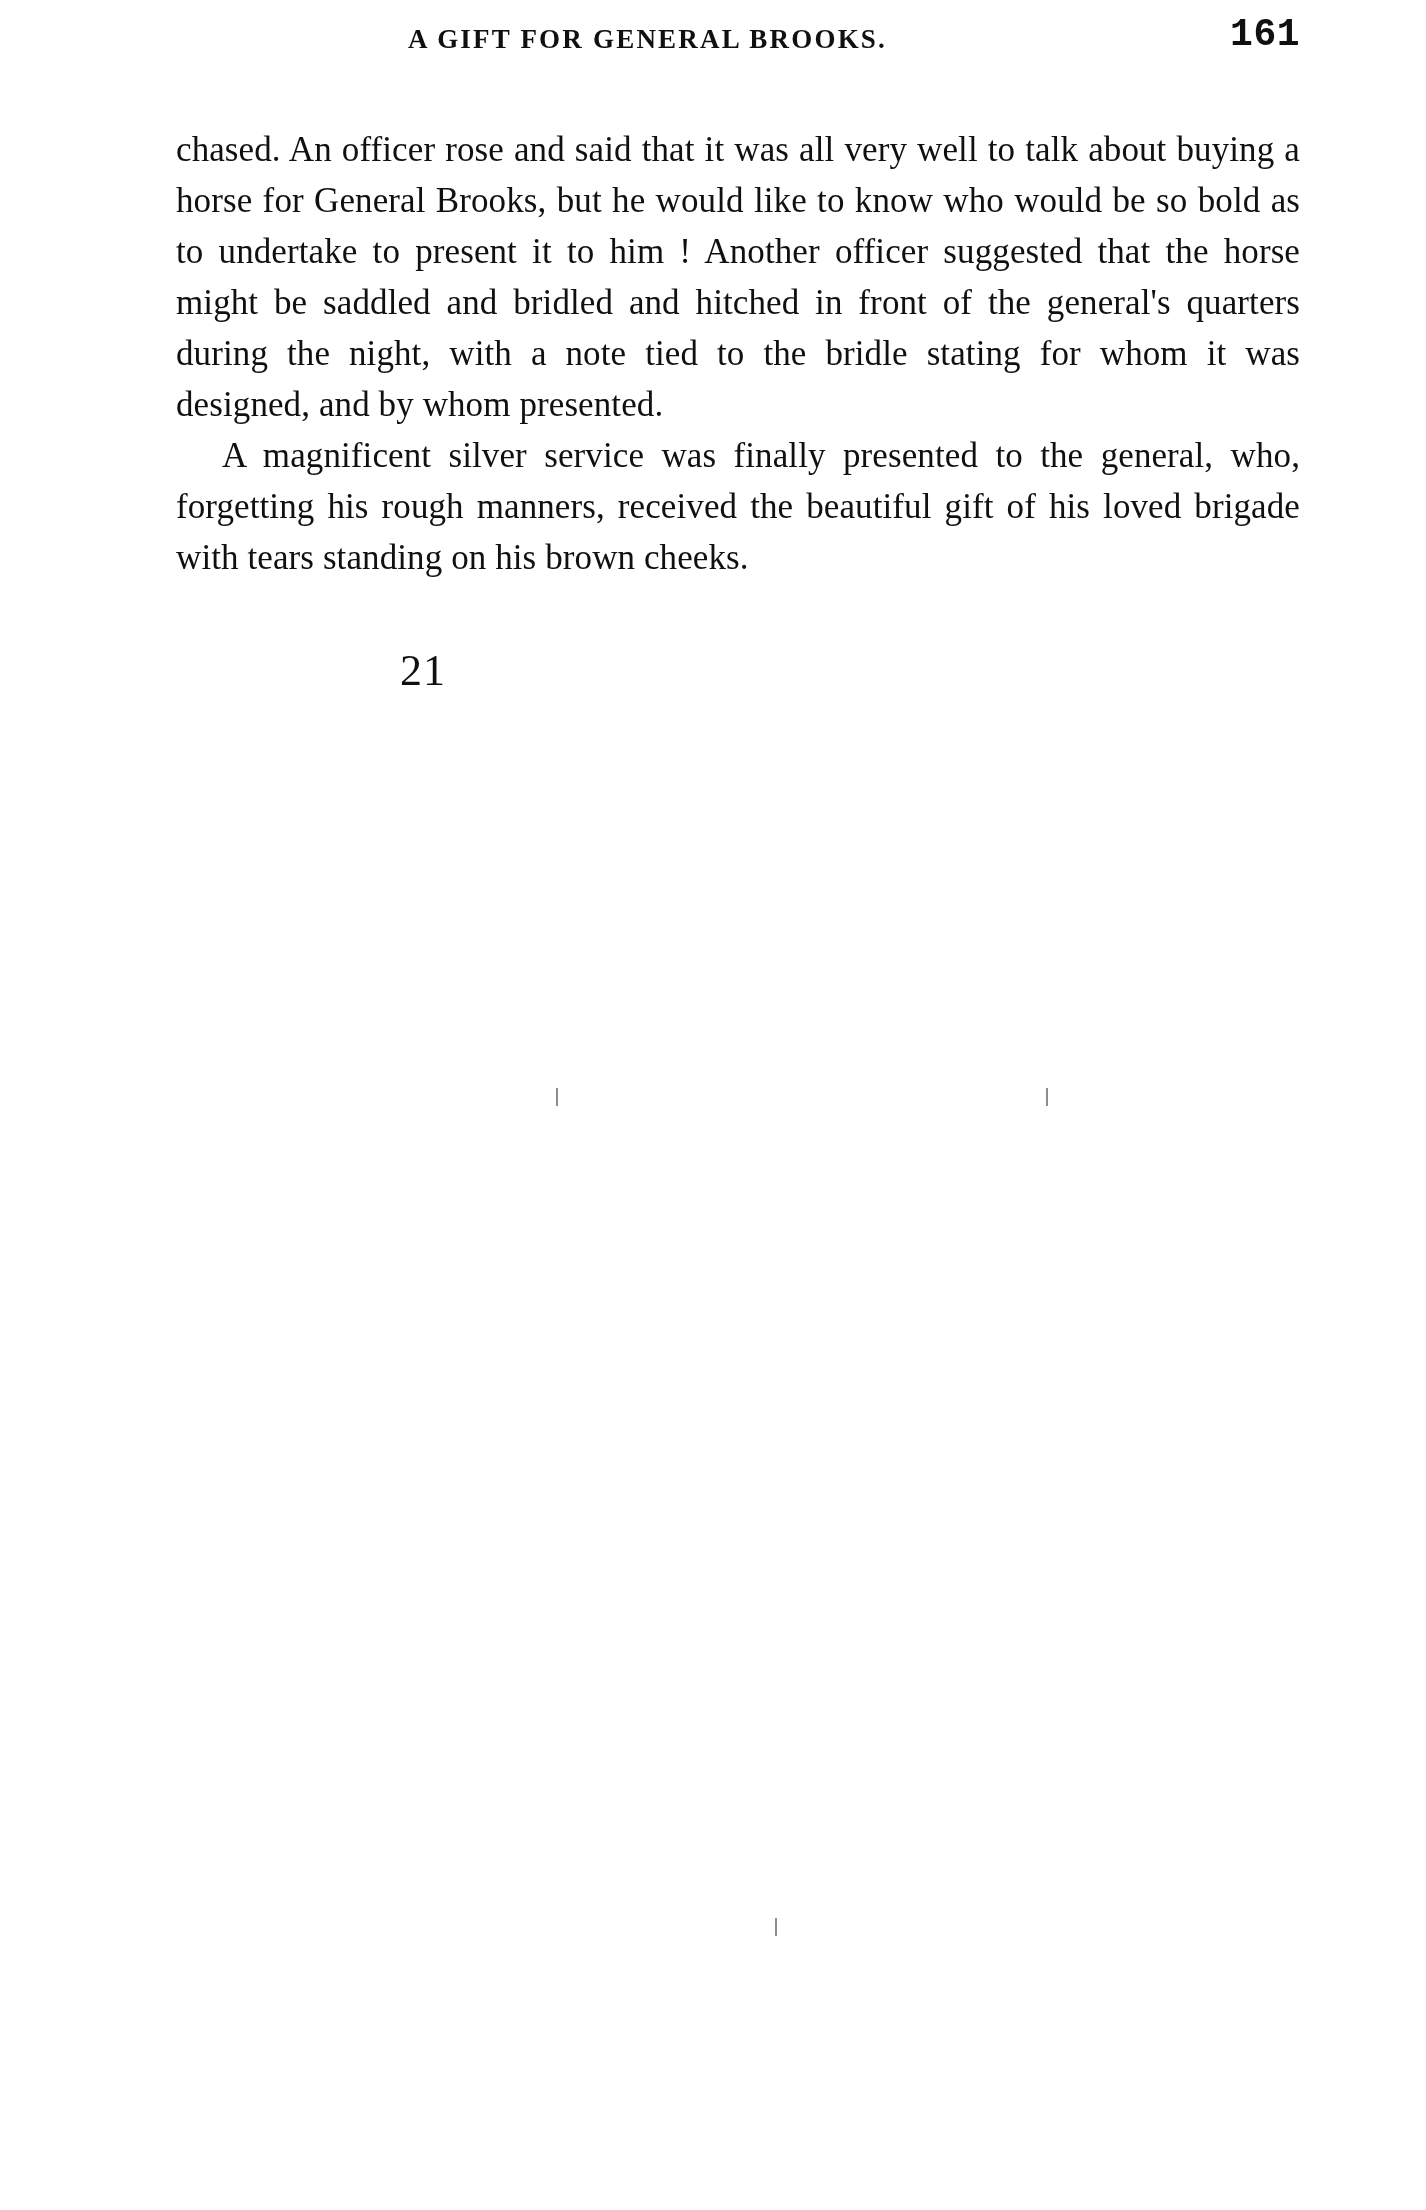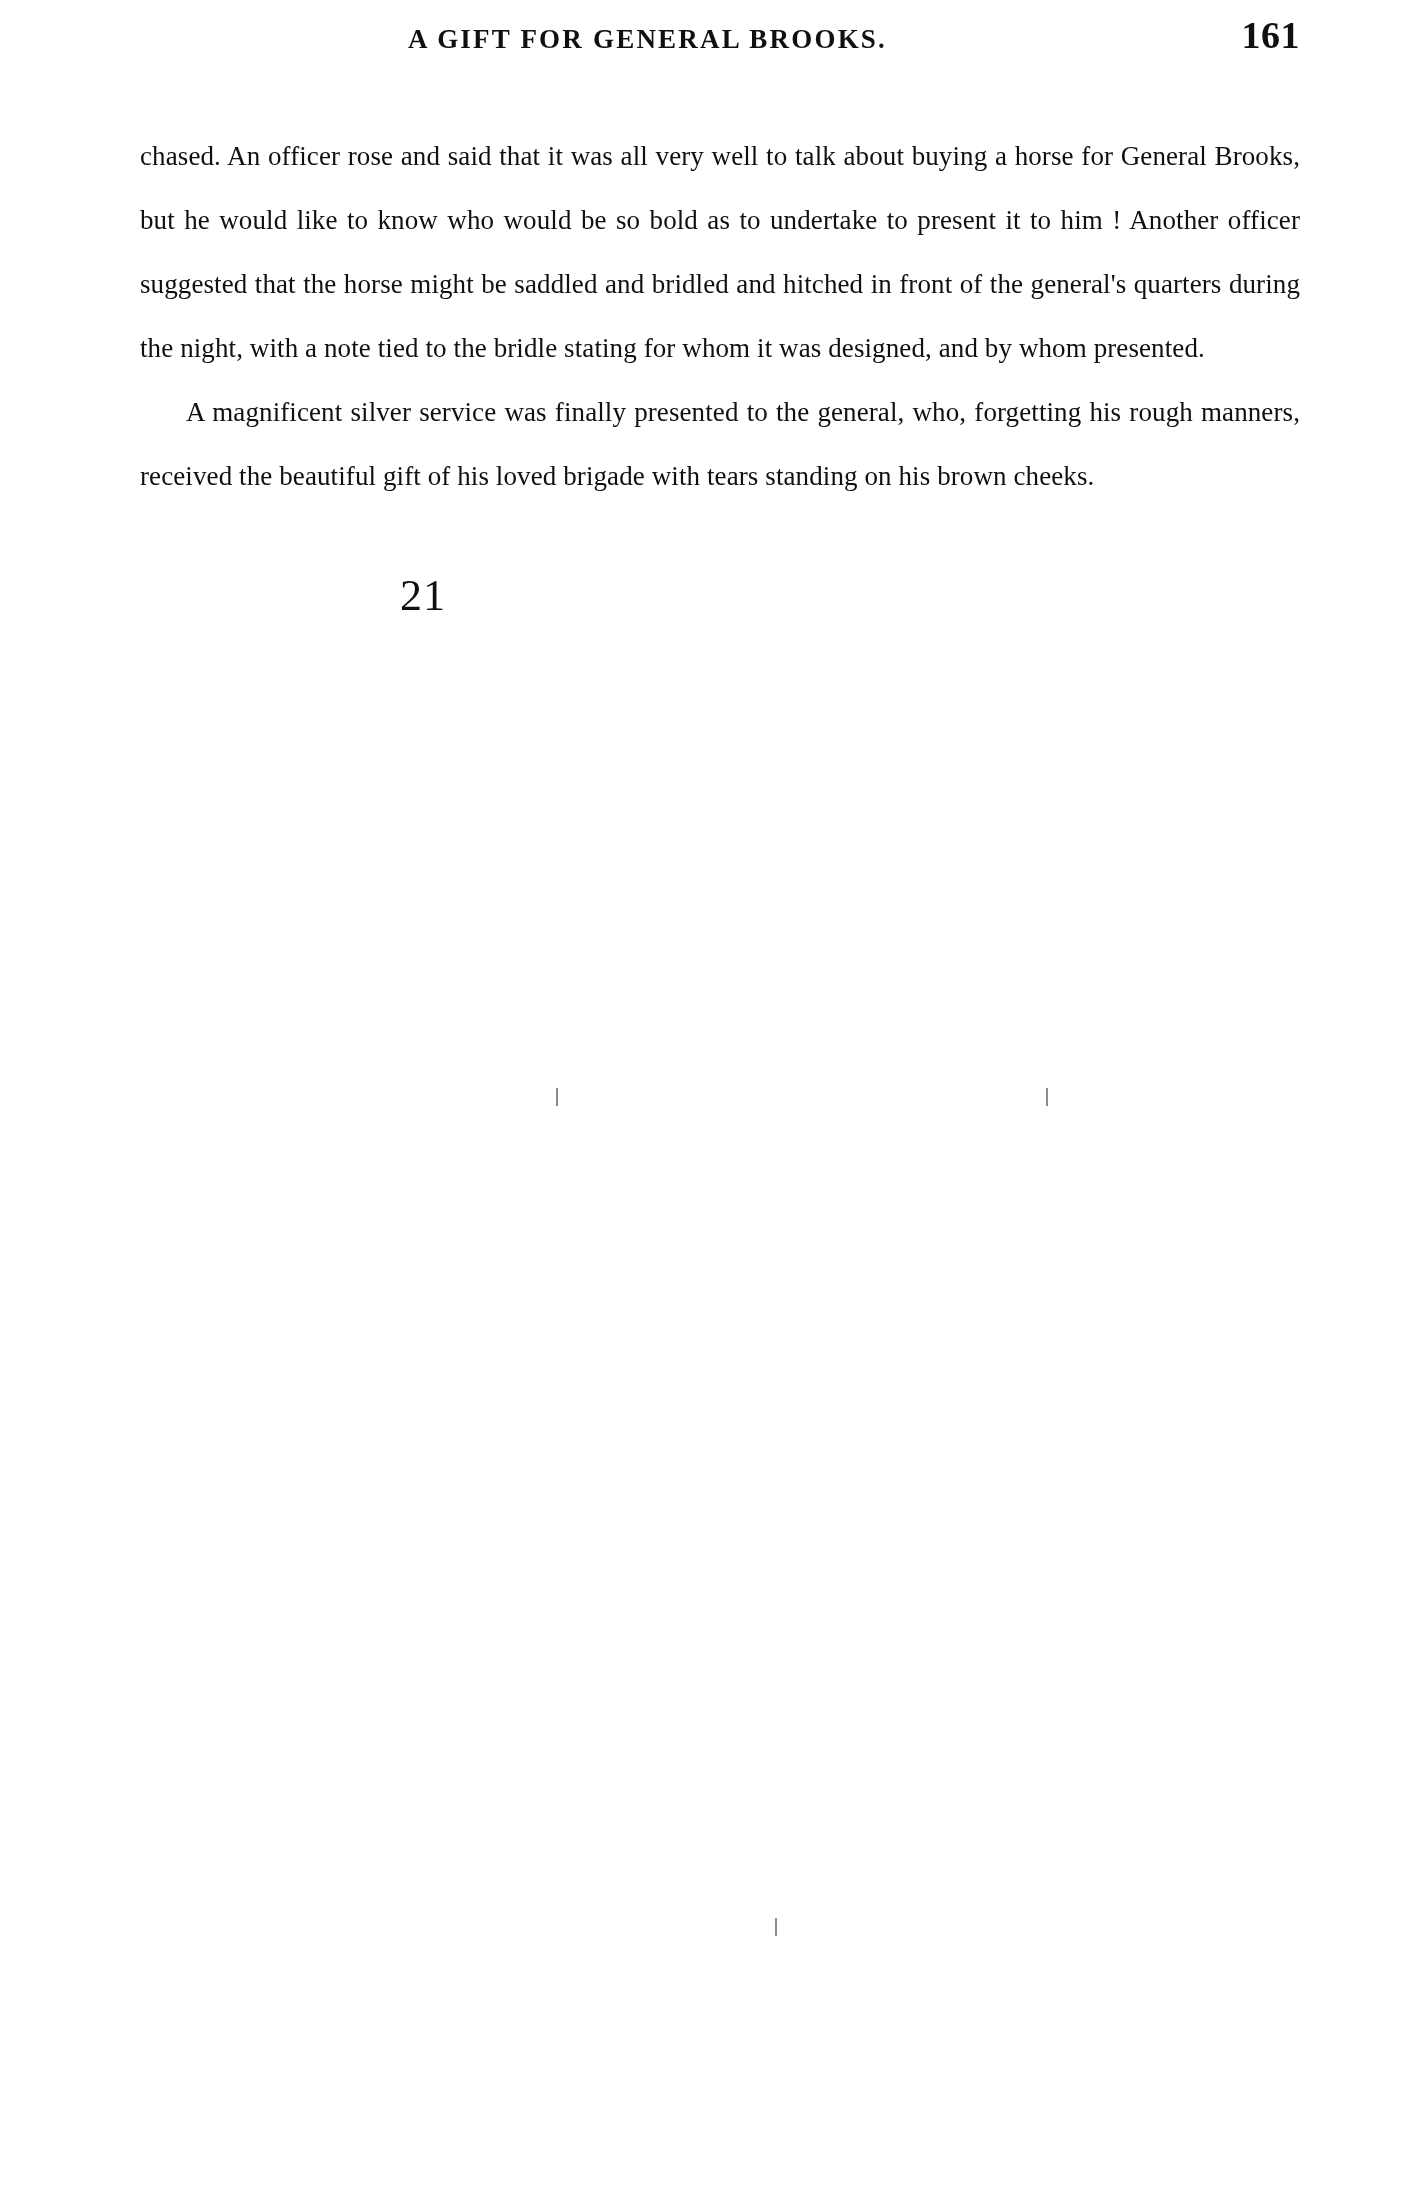--- a/index.html
+++ b/index.html
@@ -45,28 +45,30 @@
     font-weight: 600;
     white-space: nowrap;
   }
   .folio {
     position: absolute;
     right: 0;
     top: -5px;
     font-size: 38px;
     font-weight: 600;
     letter-spacing: 0.5px;
+    font-family: Liberation Mono, monospace;
   }
   .body-text {
     margin-top: 36px;
-    font-size: 27px;
-    line-height: 64px;
+    font-size: 35px;
+    line-height: 51px;
     text-align: justify;
     text-justify: inter-word;
     letter-spacing: 0.1px;
+    margin-left: 36px;
   }
   .body-text p {
     margin: 0;
   }
   .body-text p.indent {
     text-indent: 46px;
   }
   .signature {
     margin-top: 62px;
     margin-left: 260px;

